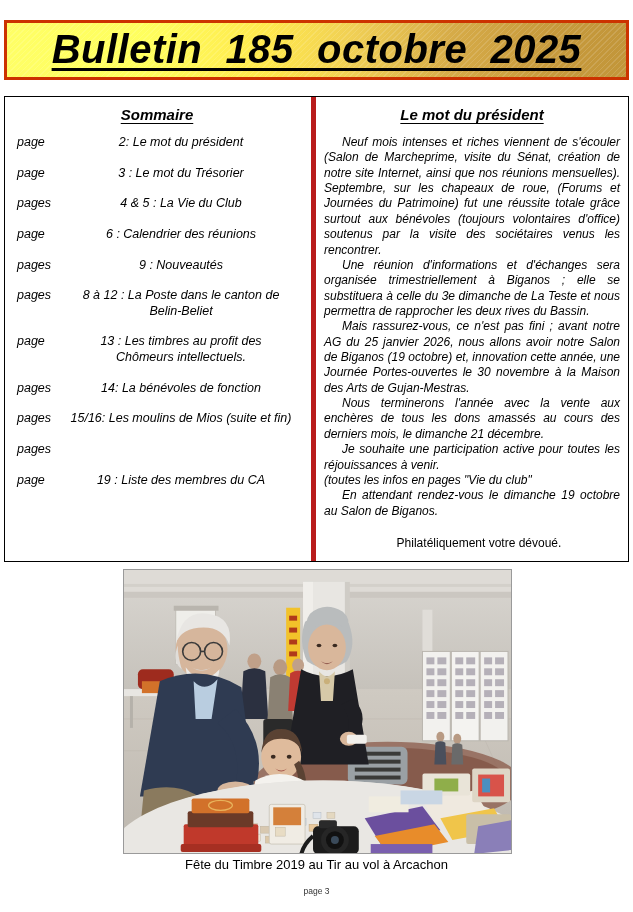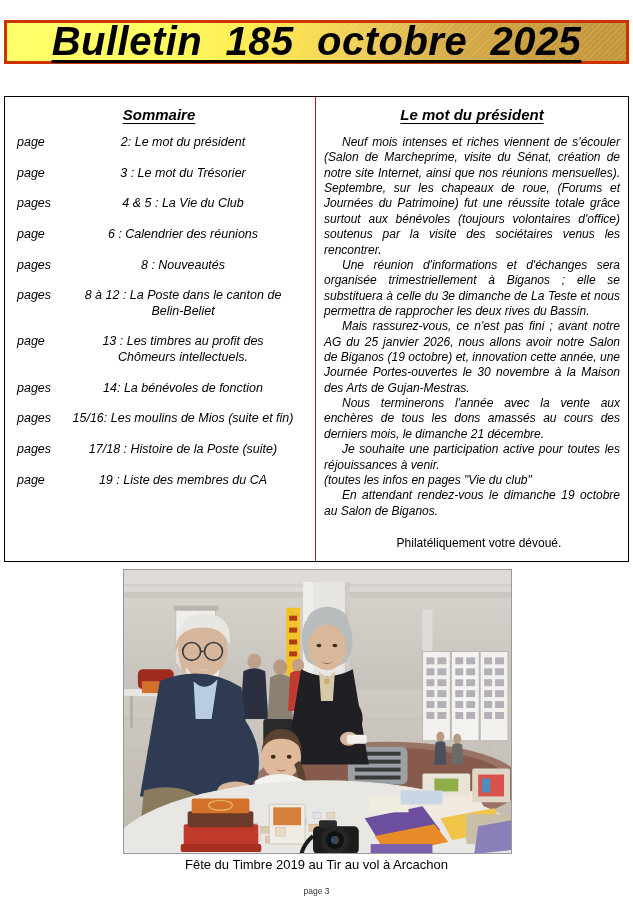--- a/index.html
+++ b/index.html
@@ -15,21 +15,21 @@
     position: relative;
     overflow: hidden;
   }
 
   
   .banner-wrap {
     position: absolute;
     left: 4px;
     top: 20px;
     width: 625px;
-    height: 44px;
+    height: 60px;
     box-sizing: border-box;
   }
   .banner {
     width: 100%;
     height: 100%;
     box-sizing: border-box;
     border: 3px solid #cc3300;
     background:
       repeating-linear-gradient(135deg,
         rgba(255,255,255,0.13) 0px,
@@ -70,21 +70,21 @@
     top: 96px;
     width: 625px;
     height: 466px;
     box-sizing: border-box;
     border: 1px solid #000000;
     display: flex;
   }
   .col-left {
     width: 311px;
     box-sizing: border-box;
-    border-right: 1px solid #b91c1c;
+    border-right: 5px solid #b91c1c;
     padding: 6px 8px 0 6px;
   }
   .col-right {
     flex: 1;
     box-sizing: border-box;
     padding: 6px 8px 0 8px;
   }
 
   .col-heading {
     text-align: center;
@@ -197,41 +197,40 @@
         <div class="toc-row">
           <div class="toc-label">pages</div>
           <div class="toc-entry"><span>4 &amp; 5 : La Vie du Club</span></div>
         </div>
         <div class="toc-row">
           <div class="toc-label">page</div>
           <div class="toc-entry"><span>6 : Calendrier des réunions</span></div>
         </div>
         <div class="toc-row">
           <div class="toc-label">pages</div>
-          <div class="toc-entry"><span>8 : Nouveautés</span></div>
+          <div class="toc-entry"><span>9 : Nouveautés</span></div>
         </div>
         <div class="toc-row">
           <div class="toc-label">pages</div>
           <div class="toc-entry"><span>8 à 12 : La Poste dans le canton de</span><span class="l2">Belin-Beliet</span></div>
         </div>
         <div class="toc-row">
           <div class="toc-label">page</div>
           <div class="toc-entry"><span>13 : Les timbres au profit des</span><span class="l2">Chômeurs intellectuels.</span></div>
         </div>
         <div class="toc-row">
           <div class="toc-label">pages</div>
           <div class="toc-entry"><span>14: La bénévoles de fonction</span></div>
         </div>
         <div class="toc-row">
           <div class="toc-label">pages</div>
           <div class="toc-entry"><span>15/16: Les moulins de Mios (suite et fin)</span></div>
         </div>
         <div class="toc-row">
           <div class="toc-label">pages</div>
-          <div class="toc-entry"><span>17/18 : Histoire de la Poste (suite)</span></div>
         </div>
         <div class="toc-row">
           <div class="toc-label">page</div>
           <div class="toc-entry"><span>19 : Liste des membres du CA</span></div>
         </div>
       </div>
   </div>
 
   <div class="col-right">
     <div class="col-heading">Le mot du président</div>

